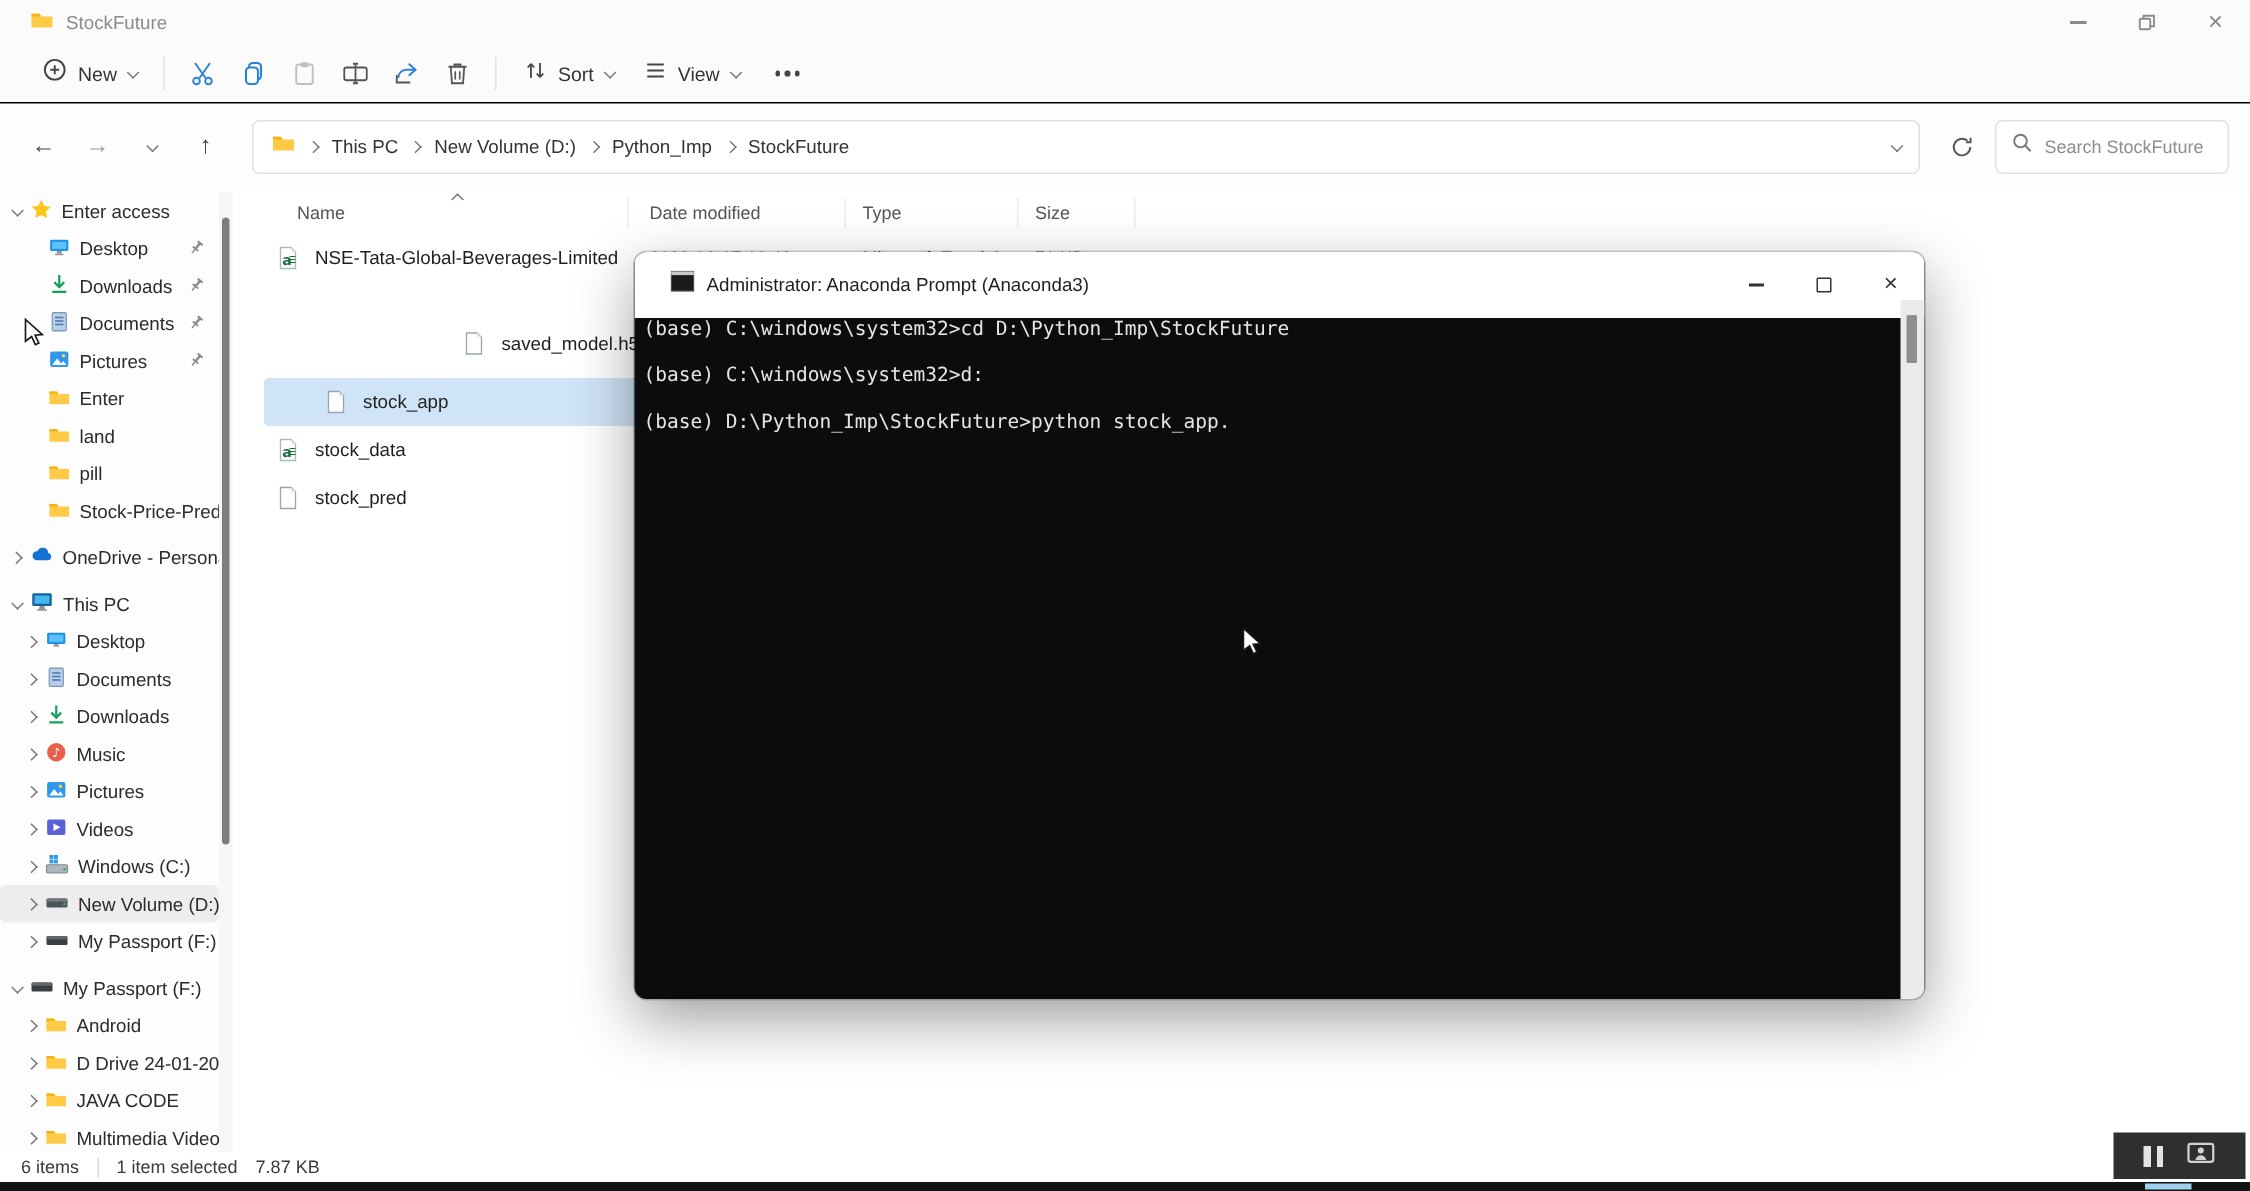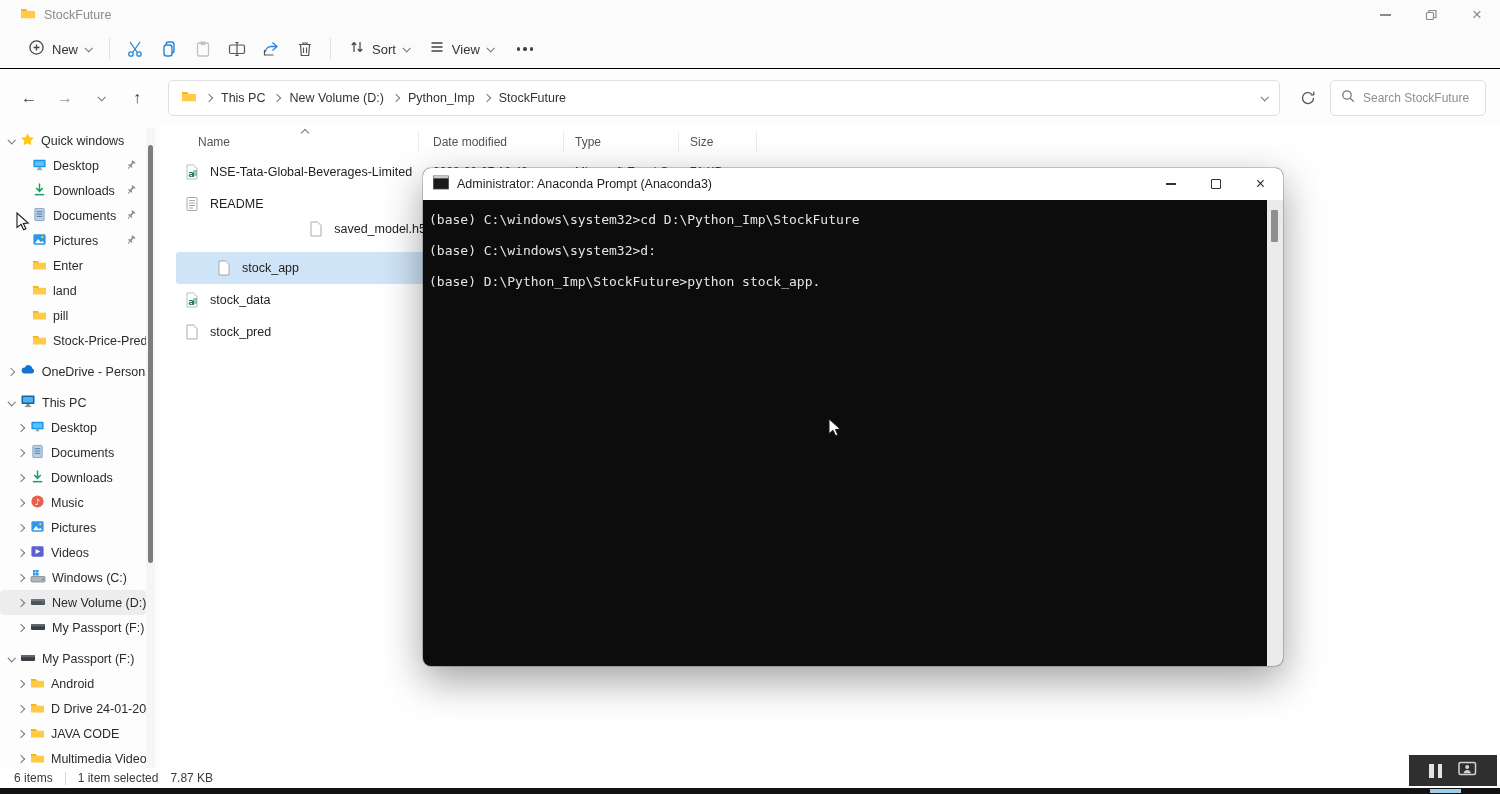--- a/index.html
+++ b/index.html
@@ -69,21 +69,21 @@
   .fcell { position:absolute; font-size:12px; color:#444; top:0; height:32px; display:flex; align-items:center; }
 
   
   .statusbar { position:absolute; left:0; right:0; bottom:6px; height:20px; display:flex; align-items:center;
                gap:12px; padding-left:14px; font-size:12px; color:#3a3a3a; background:#fff; }
   .sdiv { width:1px; height:13px; background:#d8d8d8; }
 
   
   .terminal { position:absolute; left:423px; top:168px; width:860px; height:498px; border-radius:8px;
               overflow:hidden; background:#0c0c0c; box-shadow:0 14px 40px rgba(0,0,0,.38), 0 0 0 1px rgba(0,0,0,.18); z-index:50; }
-  .term-title { height:32px; background:#fff; display:flex; align-items:center; padding-left:10px; gap:8px; }
+  .term-title { height:44px; background:#fff; display:flex; align-items:center; padding-left:24px; gap:8px; }
   .term-title .ttext { font-size:12.5px; color:#1f1f1f; }
   .term-controls { margin-left:auto; display:flex; }
   .tbtn { width:45px; height:32px; display:flex; align-items:center; justify-content:center; color:#333; font-size:14px; }
   .tminline { width:10px; height:1.3px; background:#333; }
   .tmaxbox { width:10px; height:10px; border:1.2px solid #333; border-radius:1px; }
   .term-body { position:absolute; top:32px; left:0; right:16px; bottom:0; padding:9px 0 0 6px;
                font-family:"DejaVu Sans Mono", monospace; font-size:13px; color:#e5e5e5; }
   .tline { height:31px; line-height:22px; white-space:pre; }
   .term-scroll { position:absolute; top:32px; right:0; width:16px; bottom:0; background:#ebebeb; }
   .term-thumb { position:absolute; top:10px; left:4px; width:7px; height:32px; background:#8f8f8f; border-radius:1px; }
@@ -242,21 +242,21 @@
     </div>
   </div>
 
   <div class="sidebar">
 
     <div class="trow lvl0">
       <span class="chev chev-d"></span>
       <span><svg width="15" height="15" viewBox="0 0 16 16">
             <path d="M8 1.2l2.1 4.3 4.7.7-3.4 3.3.8 4.7L8 12l-4.2 2.2.8-4.7L1.2 6.2l4.7-.7z" fill="#ffc61a"></path>
           </svg></span>
-      <span class="lab">Quick windows</span>
+      <span class="lab">Enter access</span>
     </div>
 
     <div class="trow lvl1">
       <span><svg width="15" height="15" viewBox="0 0 16 16">
             <rect x="1.5" y="3" width="13" height="8" rx="1" fill="#1894e8"></rect>
             <rect x="3" y="4.5" width="10" height="5" fill="#5ec0f8"></rect>
             <path d="M6.5 11h3l.5 2h-4z" fill="#9a9a9a"></path>
             <path d="M5 13.5h6" stroke="#9a9a9a" stroke-width="1"></path>
           </svg></span>
       <span class="lab">Desktop</span>
@@ -512,29 +512,20 @@
             <text x="4.2" y="12.5" font-size="9.5" font-family="DejaVu Sans" font-weight="bold" fill="#1e7145">a</text>
             <path d="M9 7h4M9 9h4M9 11h4" stroke="#1e7145" stroke-width="0.8"></path>
           </svg>
         </span>
       <span>NSE-Tata-Global-Beverages-Limited</span>
       <span class="fcell" style="left:257px;">2023-02-07 10:42</span>
       <span class="fcell" style="left:399px;">Microsoft Excel C</span>
       <span class="fcell" style="left:514px;">71 KB</span>
     </div>
 
-    <div class="frow" style="top:63px; left:16px; width:250px;">
-      <span class="fic">
-          <svg width="16" height="16" viewBox="0 0 16 16">
-            <rect x="3" y="1.5" width="10" height="13" rx="0.5" fill="#fff" stroke="#9aa4ad" stroke-width="0.9"></rect>
-            <path d="M5 4.5h6M5 7h6M5 9.5h6M5 12h4" stroke="#9aa4ad" stroke-width="0.9"></path>
-          </svg>
-        </span>
-      <span>README</span>
-    </div>
 
     <div class="frow" style="top:88px; left:16px; width:250px;justify-content:flex-end;">
       <span class="fic">
           <svg width="16" height="16" viewBox="0 0 16 16">
             <path d="M3 1h7l3 3v11H3z" fill="#fff" stroke="#9aa4ad" stroke-width="0.9"></path>
             <path d="M10 1l3 3h-3z" fill="#e3e7ea"></path>
           </svg>
         </span>
       <span>saved_model.h5</span>
     </div>

